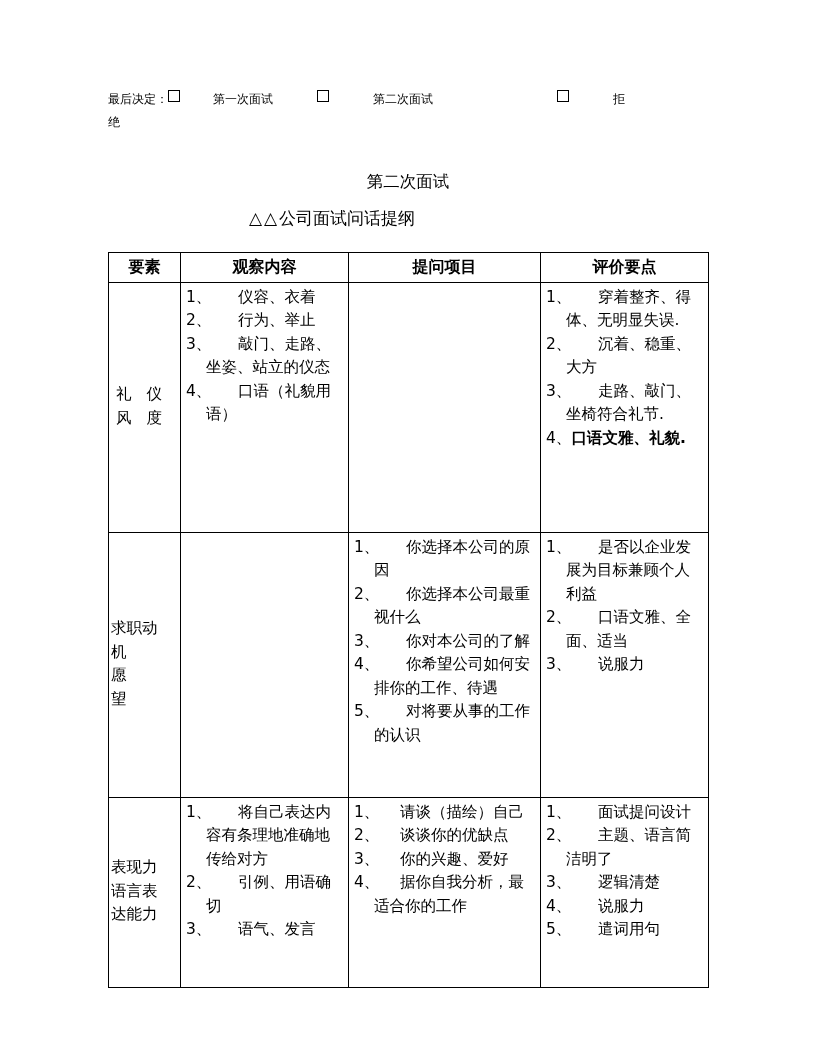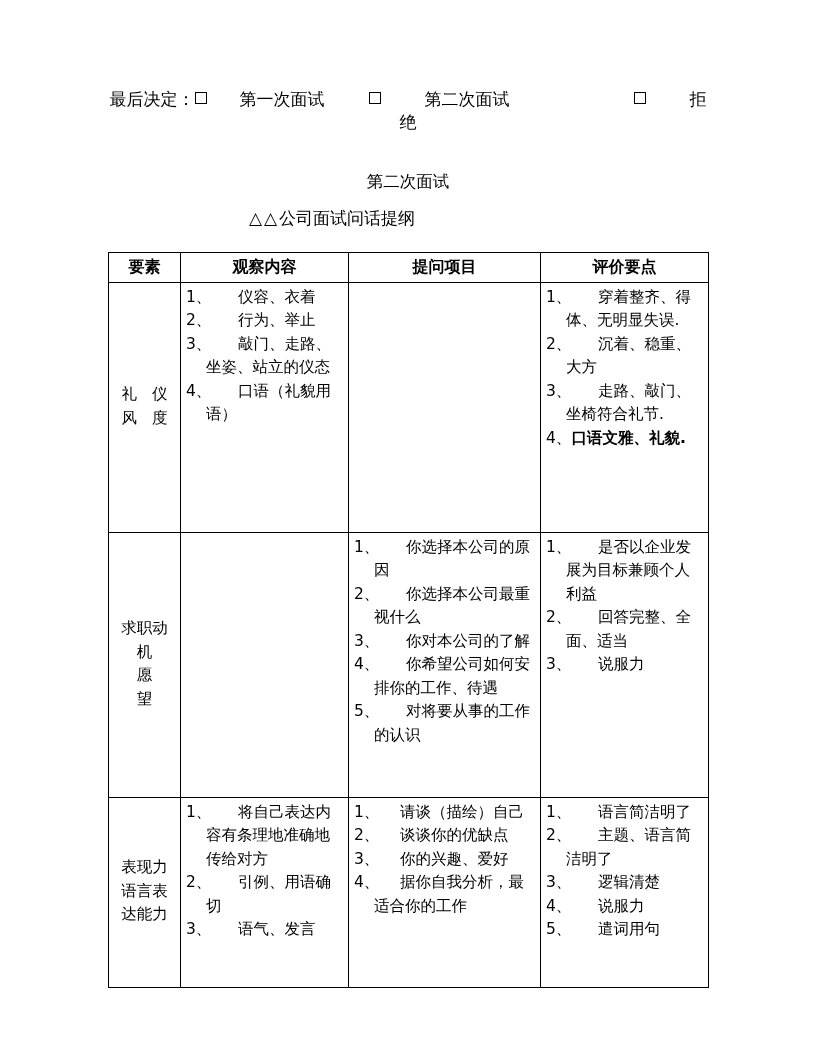--- a/index.html
+++ b/index.html
@@ -22,23 +22,22 @@
     width: 816px;
     height: 1056px;
   }
 
   
   .decision-block {
     position: absolute;
     left: 108px;
     top: 88px;
     width: 600px;
-    font-size: 17px;
+    font-size: 12px;
     line-height: 23px;
-    text-align: center;
   }
   .decision-line {
     white-space: nowrap;
   }
   .cbox {
     display: inline-block;
     width: 12px;
     height: 12px;
     border: 1.4px solid #000;
     vertical-align: 1px;
@@ -108,21 +107,21 @@
     font-size: 16px;
     padding: 2px 4px 3px 4px;
   }
   col.c1 { width: 72px; }
   col.c2 { width: 168px; }
   col.c3 { width: 192px; }
   col.c4 { width: 168px; }
 
   
   .elem-cell {
-    text-align: center;
+    text-align: left;
     vertical-align: middle !important;
     font-size: 15.5px;
     line-height: 25px;
     padding-left: 2px !important;
     padding-right: 2px !important;
   }
   .elem-line { display: block; }
   .elem-line.spaced { letter-spacing: 5px; padding-left: 5px; }
 
   
@@ -279,21 +278,21 @@
           </ul>
         </td>
         <td>
           <ul class="numlist">
             <li>
                 <span class="num">1、</span>
                 <span class="txt">是否以企业发展为目标兼顾个人利益</span>
               </li>
             <li>
                 <span class="num">2、</span>
-                <span class="txt">回答完整、全面、适当</span>
+                <span class="txt">口语文雅、全面、适当</span>
               </li>
             <li>
                 <span class="num">3、</span>
                 <span class="txt">说服力</span>
               </li>
           </ul>
         </td>
       </tr>
 
       <tr style="height: 190px;">
@@ -335,21 +334,21 @@
             <li>
                 <span class="num">4、</span>
                 <span class="txt tight">据你自我分析，最适合你的工作</span>
               </li>
           </ul>
         </td>
         <td>
           <ul class="numlist">
             <li>
                 <span class="num">1、</span>
-                <span class="txt">语言简洁明了</span>
+                <span class="txt">面试提问设计</span>
               </li>
             <li>
                 <span class="num">2、</span>
                 <span class="txt">主题、语言简洁明了</span>
               </li>
             <li>
                 <span class="num">3、</span>
                 <span class="txt">逻辑清楚</span>
               </li>
             <li>

